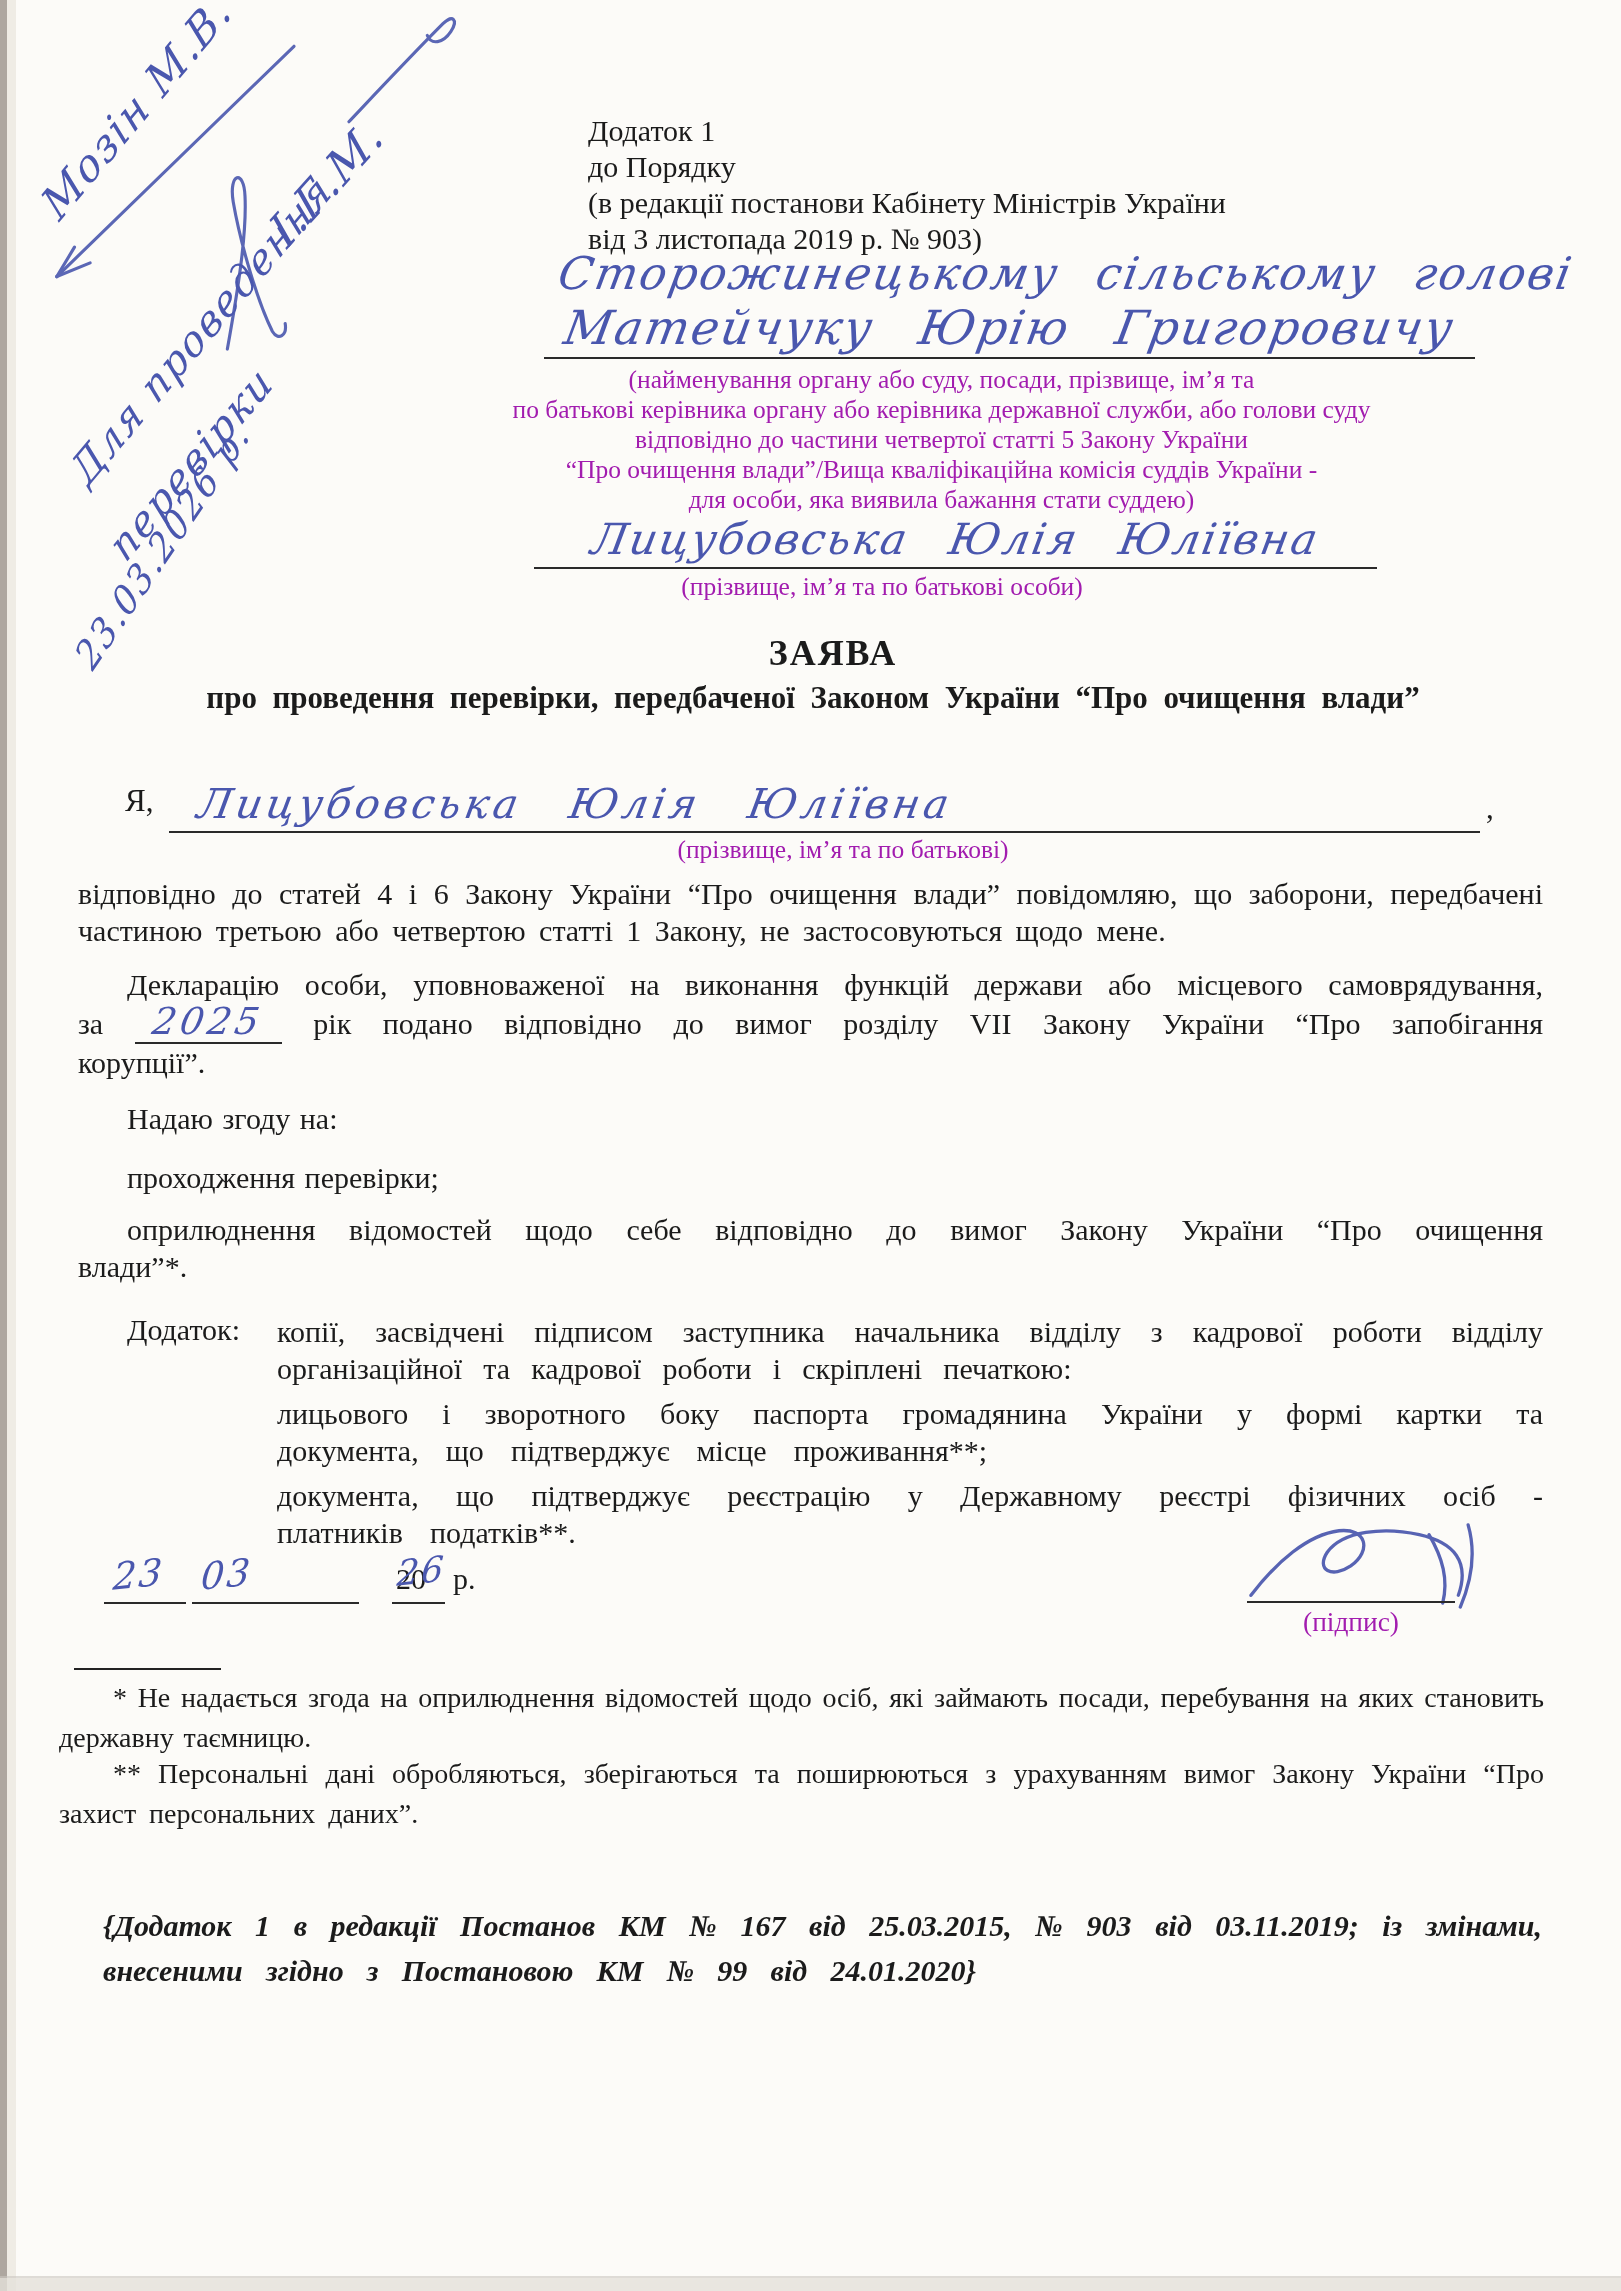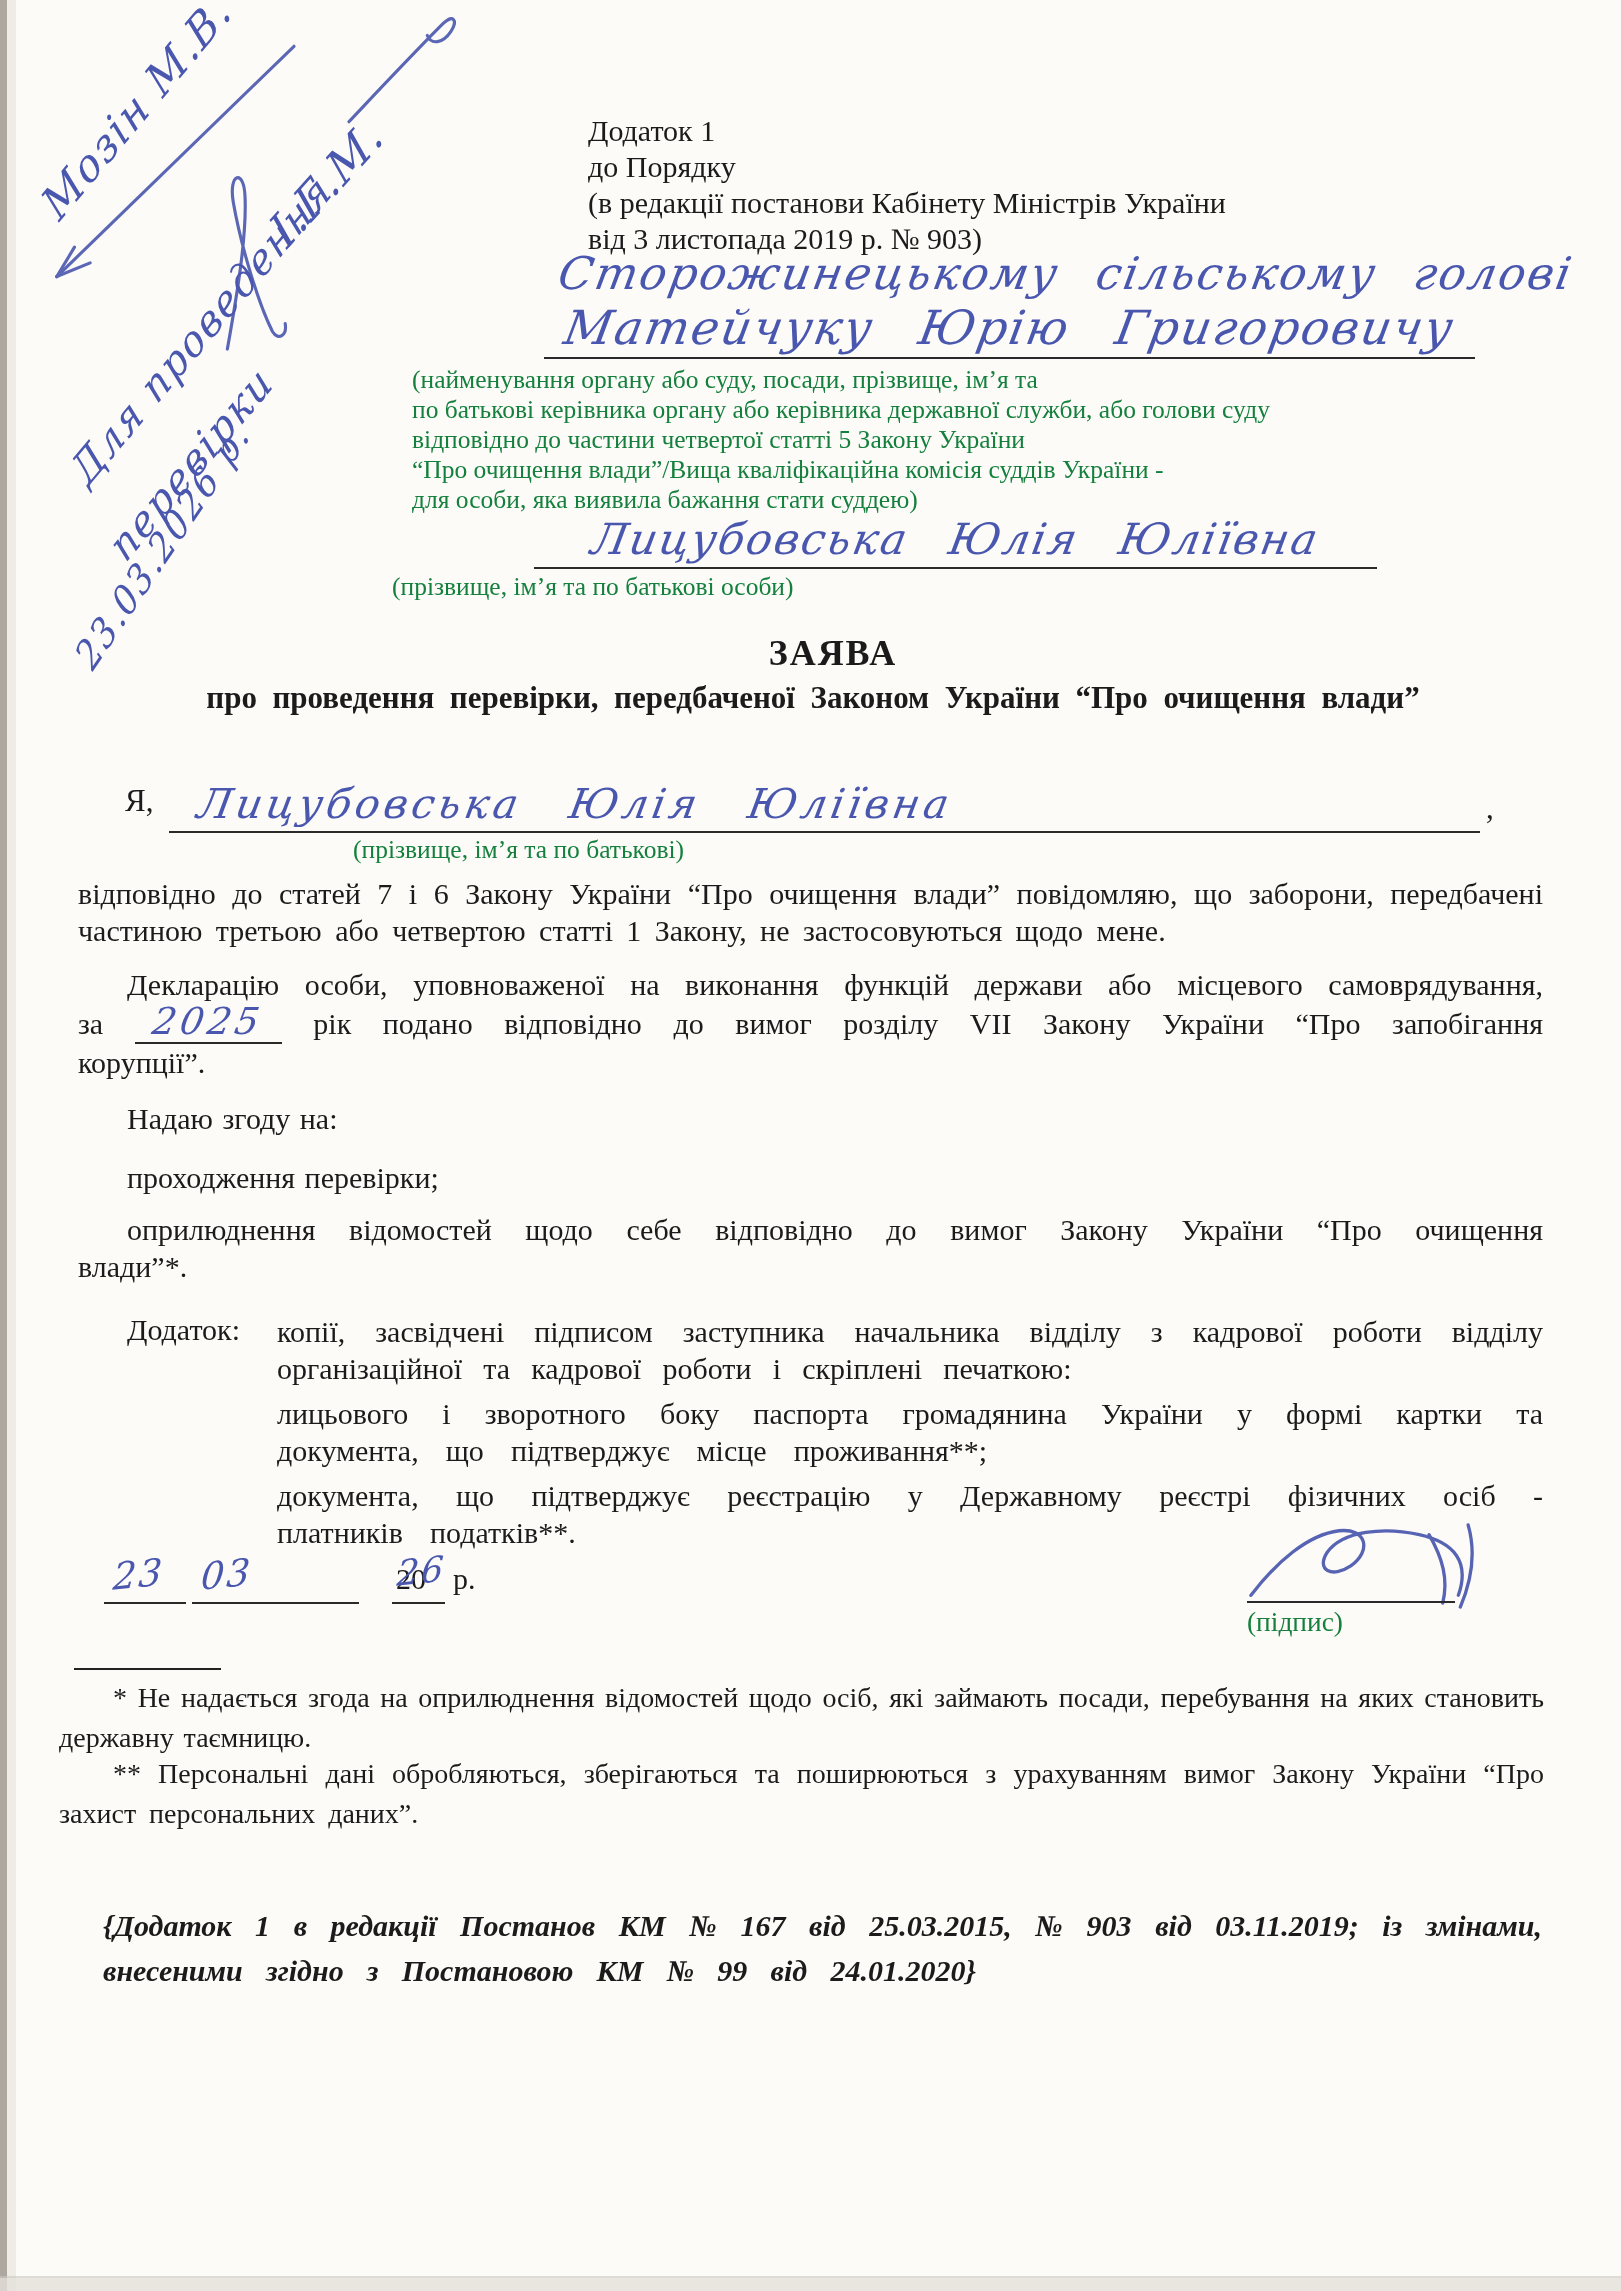--- a/index.html
+++ b/index.html
@@ -25,21 +25,21 @@
 
   
   .hdr{position:absolute;left:588px;top:113px;width:706px;text-align:left;
     font-size:30px;line-height:36px;}
   
   .addr1{position:absolute;left:559px;top:247px;width:931px;text-align:center;}
   .addr1 .hw{font-size:45px;word-spacing:21.6px;}
   .addr2{position:absolute;left:544px;top:300px;width:931px;height:57px;text-align:center;
     border-bottom:2.5px solid #2a2a2a;}
   .addr2 .hw{font-size:47px;word-spacing:29px;}
-  .caption{position:absolute;text-align:left;font-size:25.5px;line-height:30px;color:#15803d;}
+  .caption{position:absolute;text-align:center;font-size:25.5px;line-height:30px;color:#a21caf;}
   .cap-addr{left:412px;top:365px;width:1059px;}
   .person-line{position:absolute;left:534px;top:514px;width:843px;height:53px;text-align:center;
     border-bottom:2.5px solid #2a2a2a;}
   .person-line .hw{font-size:43px;word-spacing:25.5px;}
   .cap-person{left:392px;top:572px;width:980px;}
 
   
   .title{position:absolute;left:88px;top:632px;width:1490px;text-align:center;
     font-size:36px;font-weight:bold;letter-spacing:2px;}
   .subtitle{position:absolute;left:78px;top:680px;width:1470px;text-align:center;
@@ -153,21 +153,21 @@
   <div class="title">ЗАЯВА</div>
   <div class="subtitle">про проведення перевірки, передбаченої Законом України “Про очищення влади”</div>
 
   <div class="ya">Я,</div>
   <div class="name-line">
     <span class="hw">Лицубовська Юлія Юліївна</span>
   </div>
   <div class="comma">,</div>
   <div class="caption cap-name">(прізвище, ім’я та по батькові)</div>
 
-  <div class="para p1">відповідно до статей 7 і 6 Закону України “Про очищення влади” повідомляю, що заборони, передбачені частиною третьою або четвертою статті 1 Закону, не застосовуються щодо мене.</div>
+  <div class="para p1">відповідно до статей 4 і 6 Закону України “Про очищення влади” повідомляю, що заборони, передбачені частиною третьою або четвертою статті 1 Закону, не застосовуються щодо мене.</div>
 
   <div class="para p2">
     <span>Декларацію особи, уповноваженої на виконання функцій держави або місцевого самоврядування, за</span>
     <span class="year-slot"><span class="hw">2025</span></span>
     <span>рік подано відповідно до вимог розділу VII Закону України “Про запобігання корупції”.</span>
   </div>
 
   <div class="para p3">Надаю згоду на:</div>
   <div class="para p4">проходження перевірки;</div>
   <div class="para p5">оприлюднення відомостей щодо себе відповідно до вимог Закону України “Про очищення влади”*.</div>

